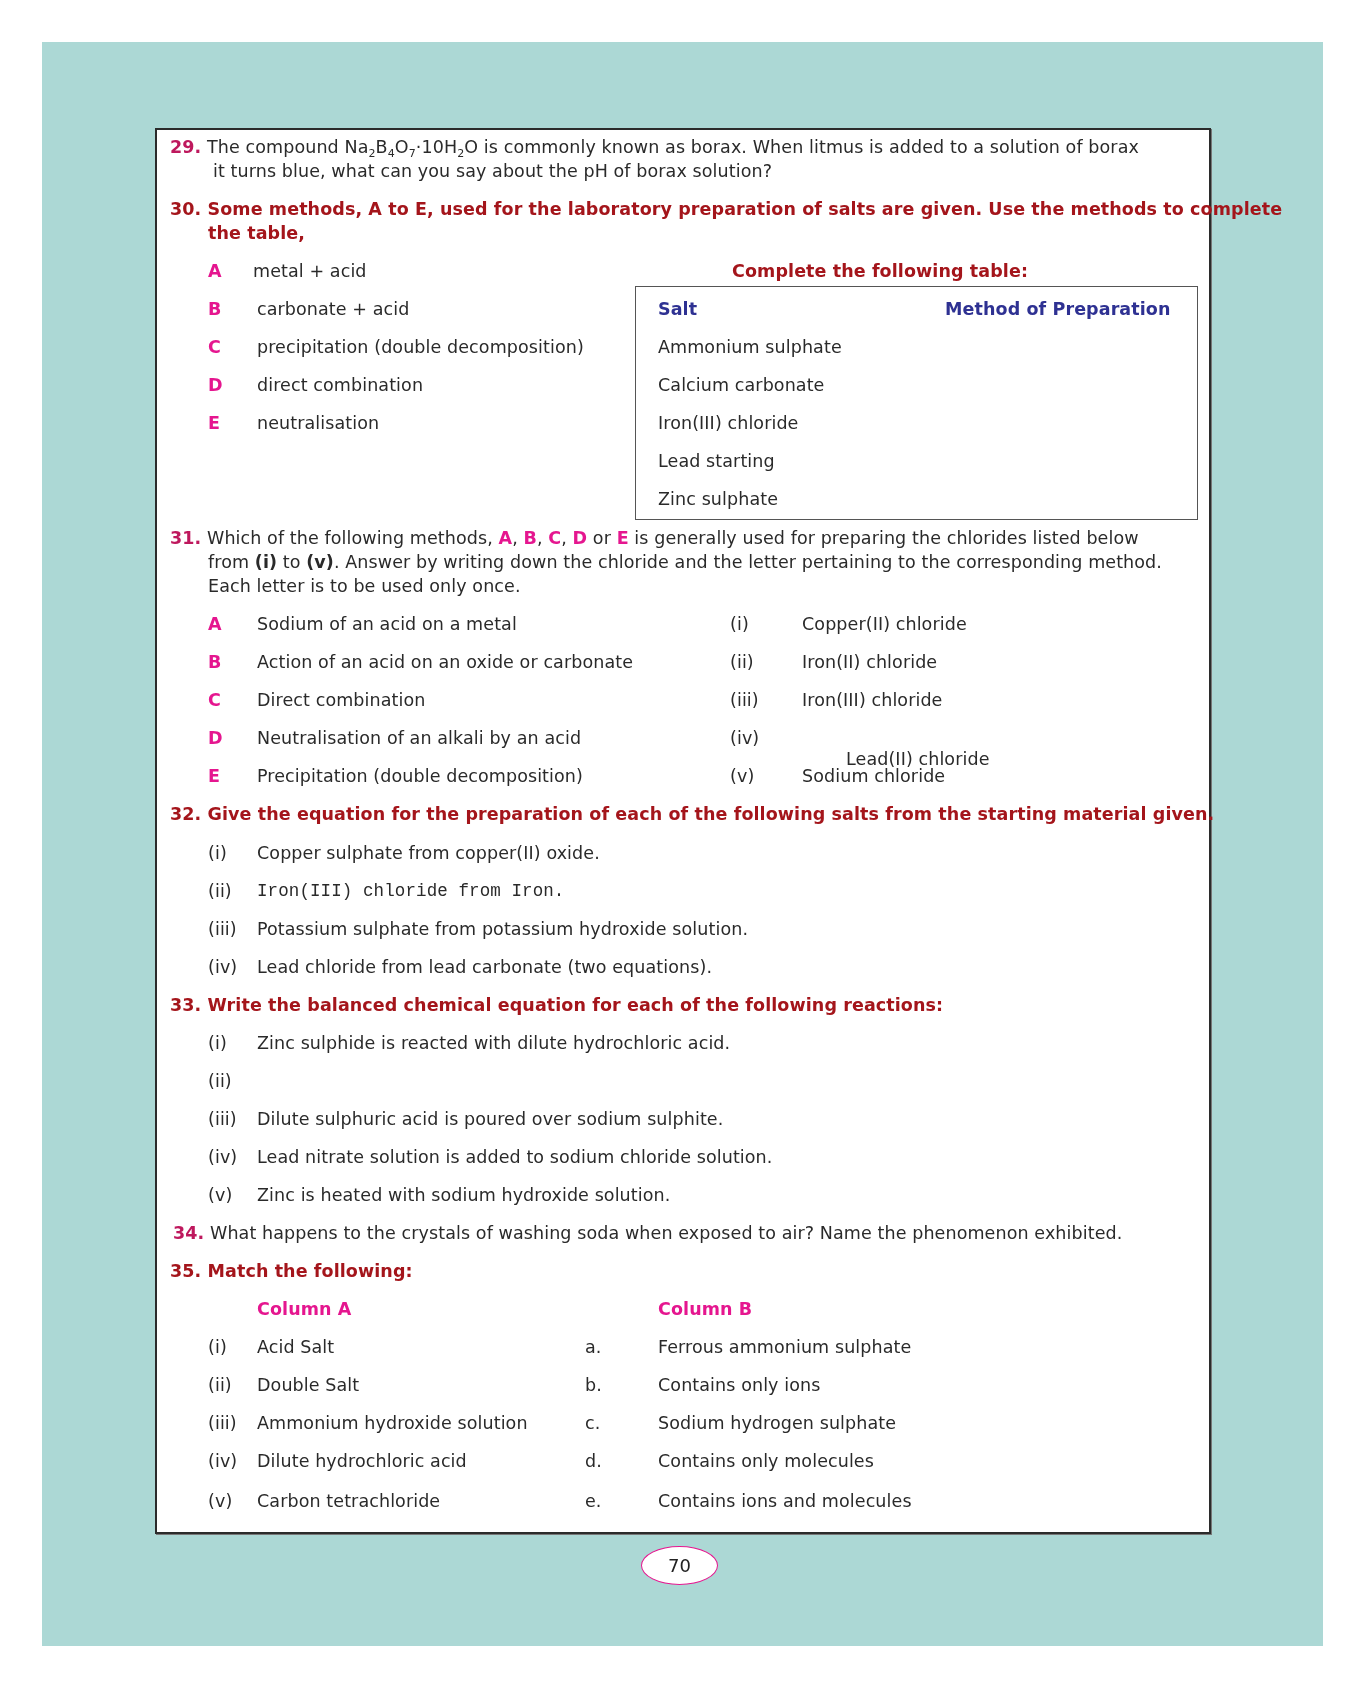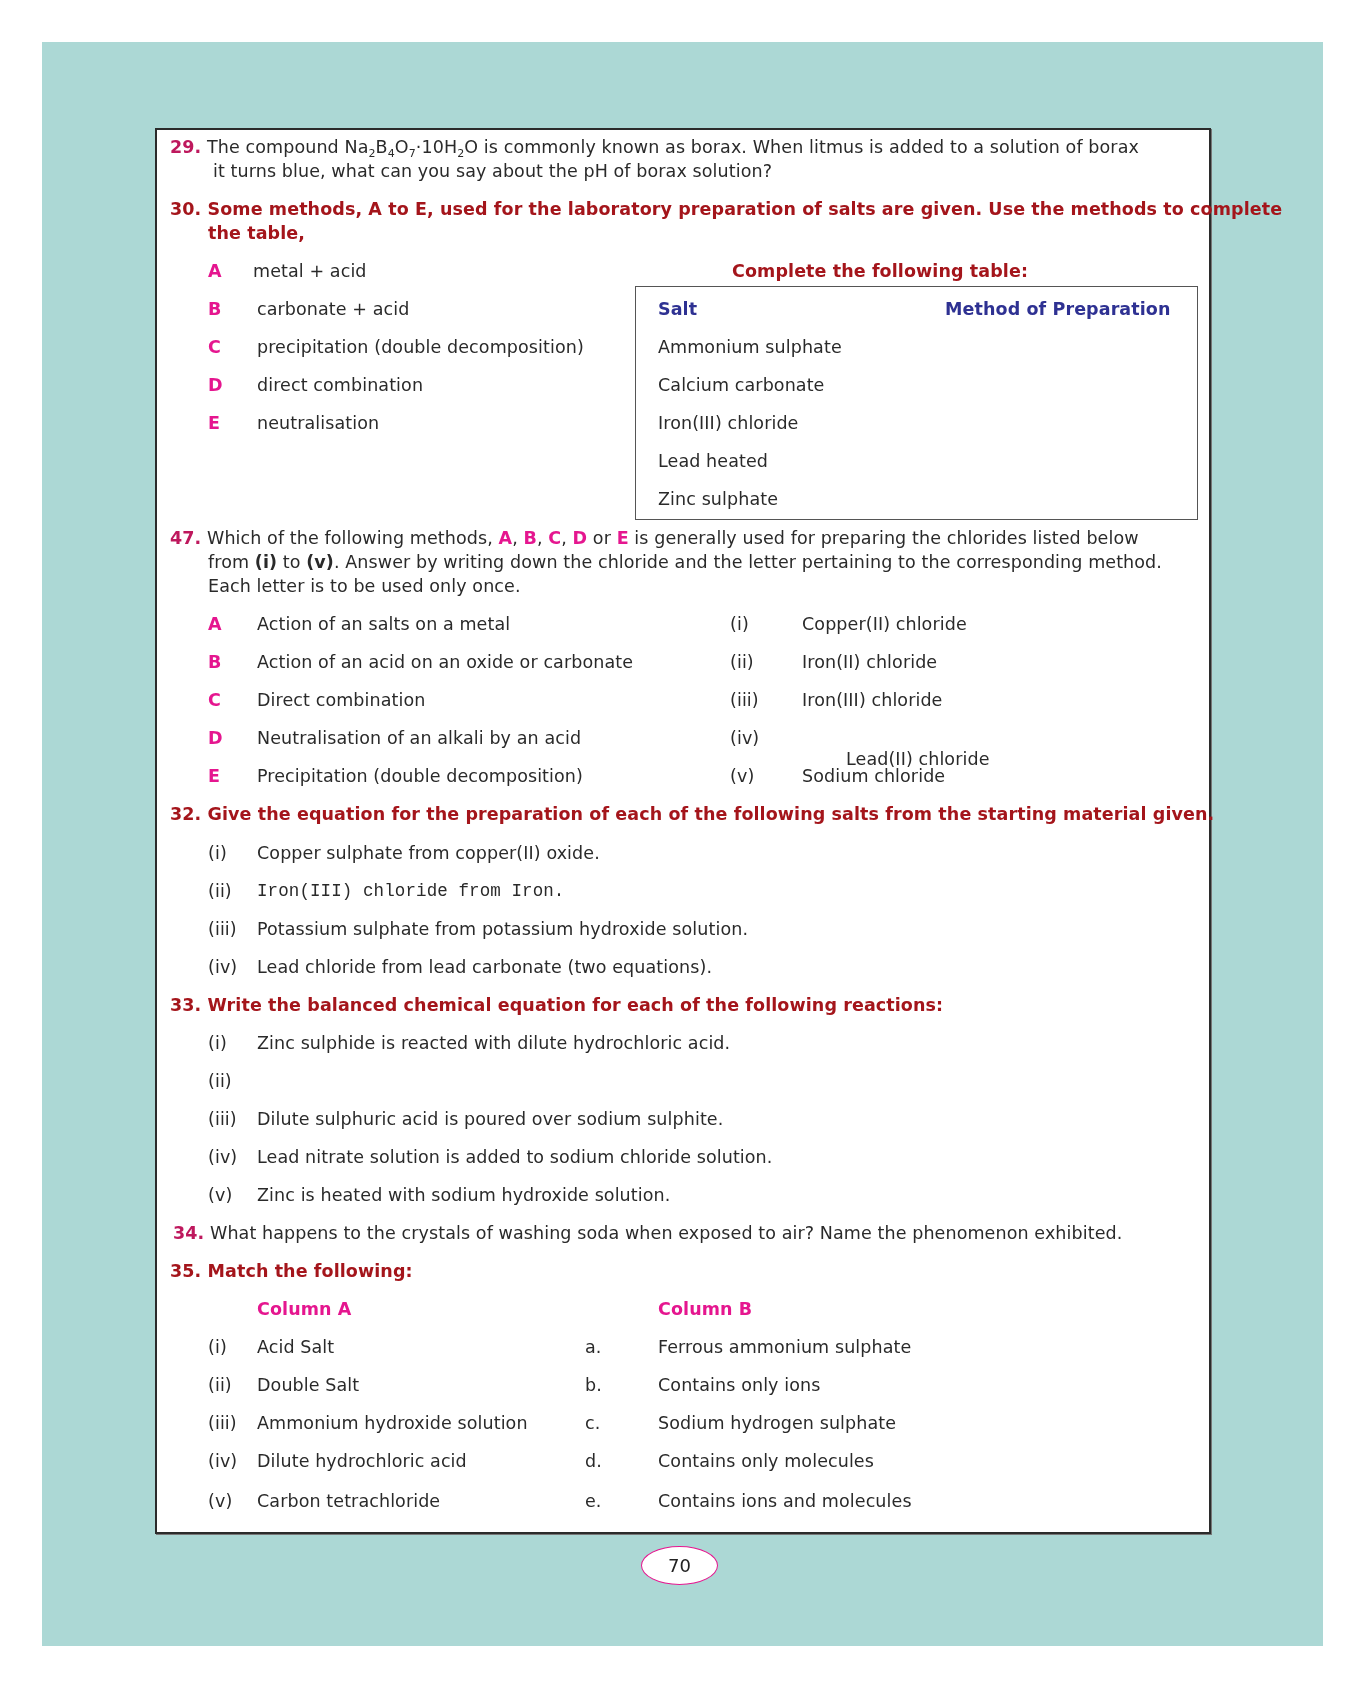--- a/index.html
+++ b/index.html
@@ -49,35 +49,35 @@
   <div class="t mag" style="left:51px;top:281px;">E</div>
   <div class="t" style="left:100px;top:281px;">neutralisation</div>
 
   <div class="t red" style="left:575px;top:129px;">Complete the following table:</div>
   <div class="tbl">
     <div class="t blue" style="left:22px;top:10px;">Salt</div>
     <div class="t blue" style="left:309px;top:10px;">Method of Preparation</div>
     <div class="t" style="left:22px;top:48px;">Ammonium sulphate</div>
     <div class="t" style="left:22px;top:86px;">Calcium carbonate</div>
     <div class="t" style="left:22px;top:124px;">Iron(III) chloride</div>
-    <div class="t" style="left:22px;top:162px;">Lead heated</div>
+    <div class="t" style="left:22px;top:162px;">Lead starting</div>
     <div class="t" style="left:22px;top:200px;">Zinc sulphate</div>
   </div>
 
   <div class="t" style="left:13px;top:396px;">
-    <span class="qn">47.</span>
+    <span class="qn">31.</span>
     <span>Which of the following methods, </span><span class="mag">A</span>, <span class="mag">B</span>, <span class="mag">C</span>, <span class="mag">D</span> or <span class="mag">E</span><span> is generally used for preparing the chlorides listed below</span>
   </div>
   <div class="t" style="left:51px;top:420px;">
     <span>from </span><span class="b">(i)</span><span> to </span><span class="b">(v)</span><span>. Answer by writing down the chloride and the letter pertaining to the corresponding method.</span>
   </div>
   <div class="t" style="left:51px;top:444px;">Each letter is to be used only once.</div>
 
   <div class="t mag" style="left:51px;top:482px;">A</div>
-  <div class="t" style="left:100px;top:482px;">Action of an salts on a metal</div>
+  <div class="t" style="left:100px;top:482px;">Sodium of an acid on a metal</div>
   <div class="t" style="left:573px;top:482px;">(i)</div>
   <div class="t" style="left:645px;top:482px;">Copper(II) chloride</div>
 
   <div class="t mag" style="left:51px;top:520px;">B</div>
   <div class="t" style="left:100px;top:520px;">Action of an acid on an oxide or carbonate</div>
   <div class="t" style="left:573px;top:520px;">(ii)</div>
   <div class="t" style="left:645px;top:520px;">Iron(II) chloride</div>
 
   <div class="t mag" style="left:51px;top:558px;">C</div>
   <div class="t" style="left:100px;top:558px;">Direct combination</div>

